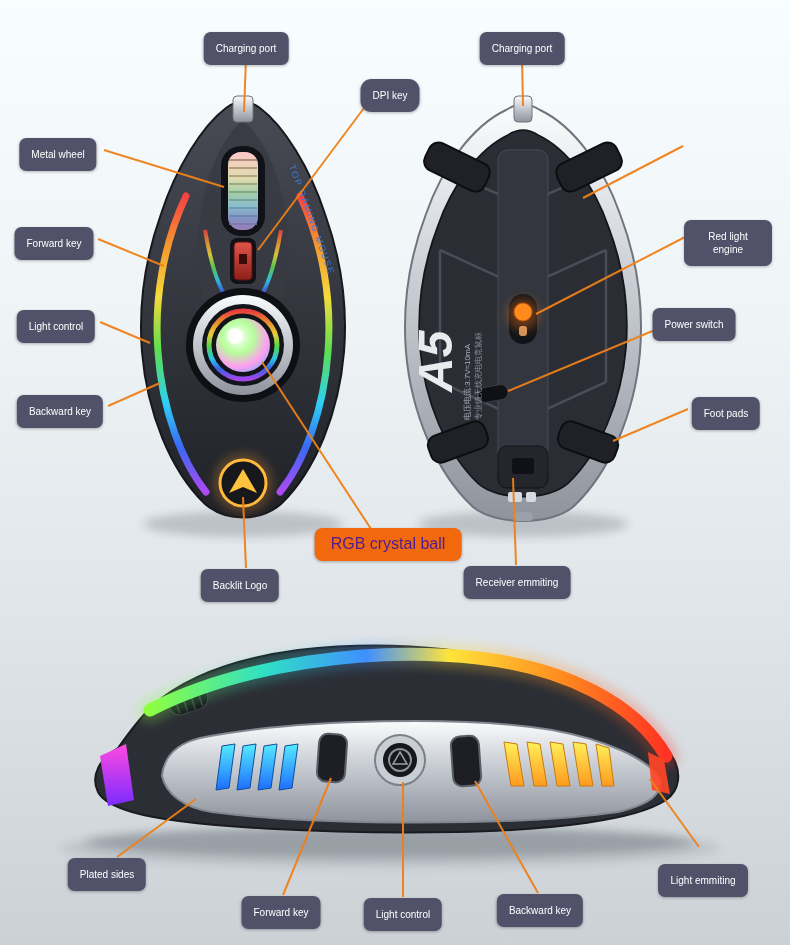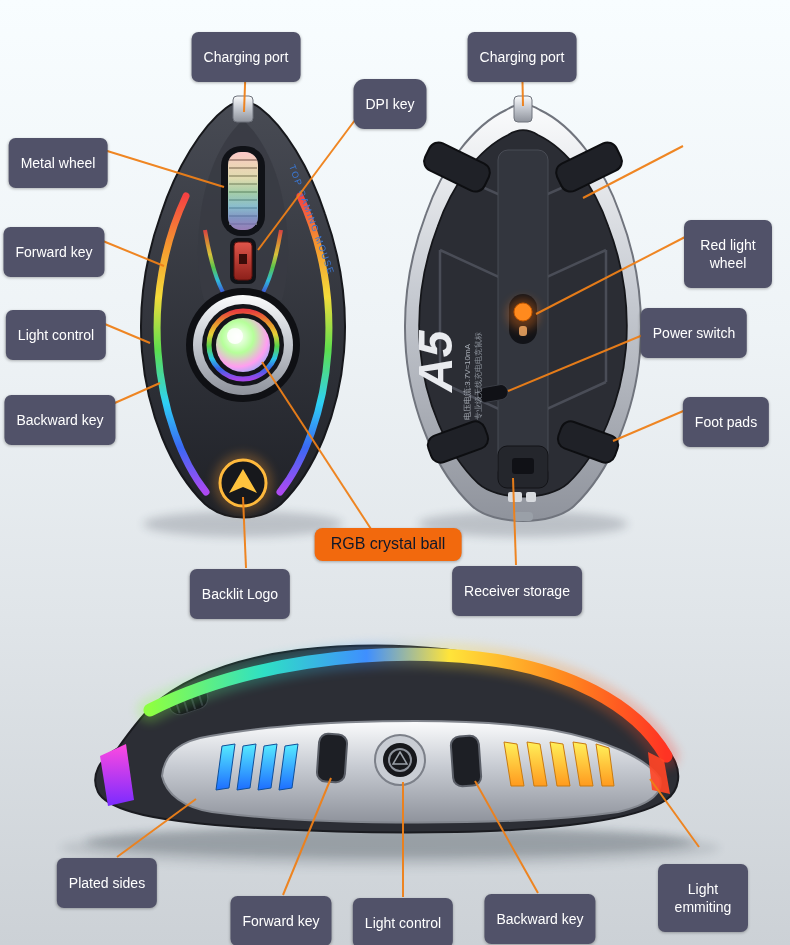--- a/index.html
+++ b/index.html
@@ -5,27 +5,27 @@
   html,body { margin:0; padding:0; background:#ffffff; }
   .canvas {
     position:relative; width:790px; height:945px; overflow:hidden;
     background:linear-gradient(180deg,#f8fdff 0%, #eef3f6 35%, #e0e5e9 65%, #ccd1d6 100%);
     font-family:"Liberation Sans", sans-serif;
   }
   .scene { position:absolute; left:0; top:0; }
   .label {
     position:absolute; transform:translateX(-50%);
     background:#515269; color:#ffffff;
-    font-size:14px; line-height:1.3; padding:16px 12px;
+    font-size:10px; line-height:1.3; padding:10px 12px;
     border-radius:7px; white-space:nowrap; text-align:center;
     box-shadow:0 1px 3px rgba(0,0,0,.28);
   }
   .label--wrap { white-space:normal; }
   .label--accent {
-    background:#f2690d; color:#0f172a; font-size:16px;
+    background:#f2690d; color:#4c1d95; font-size:16px;
     padding:6px 16px; border-radius:8px;
   }
 </style>
 </head>
 <body>
 
 <div class="canvas">
 
   <svg class="scene" width="790" height="945" viewBox="0 0 790 945">
     <defs>
@@ -191,27 +191,27 @@
       <line x1="538" y1="893" x2="475" y2="781"></line>
       <line x1="699" y1="847" x2="650" y2="779"></line>
     </g>
   </svg>
 
   <div class="label" style="left:246px; top:32px;">Charging port</div>
   <div class="label" style="left:522px; top:32px;">Charging port</div>
   <div class="label" style="left:390px; top:79px;border-radius:11px;">DPI key</div>
   <div class="label" style="left:58px;  top:138px;">Metal wheel</div>
   <div class="label" style="left:54px;  top:227px;">Forward key</div>
-  <div class="label label--wrap" style="left:728px; top:220px; width:64px;">Red light wheel</div>
+  <div class="label label--wrap" style="left:728px; top:220px; width:64px;">Red light engine</div>
   <div class="label" style="left:56px;  top:310px;">Light control</div>
   <div class="label" style="left:694px; top:308px;text-align:center;">Power switch</div>
   <div class="label" style="left:60px;  top:395px;">Backward key</div>
   <div class="label" style="left:726px; top:397px;">Foot pads</div>
   <div class="label label--accent" style="left:388px; top:528px;">RGB crystal ball</div>
   <div class="label" style="left:240px; top:569px;">Backlit Logo</div>
-  <div class="label" style="left:517px; top:566px;">Receiver storage</div>
+  <div class="label" style="left:517px; top:566px;">Receiver emmiting</div>
   <div class="label" style="left:107px; top:858px;">Plated sides</div>
   <div class="label" style="left:281px; top:896px;">Forward key</div>
   <div class="label" style="left:403px; top:898px;">Light control</div>
   <div class="label" style="left:540px; top:894px;">Backward key</div>
   <div class="label label--wrap" style="left:703px; top:846px; width:66px;margin-top:18px;">Light emmiting</div>
 
 </div>
 
 </body></html>

